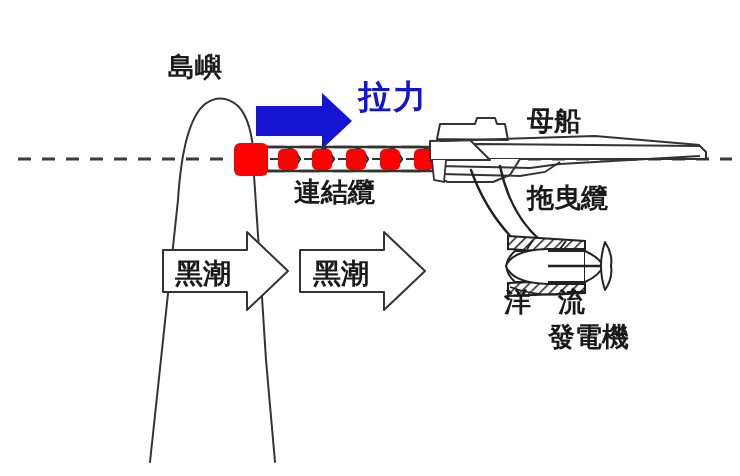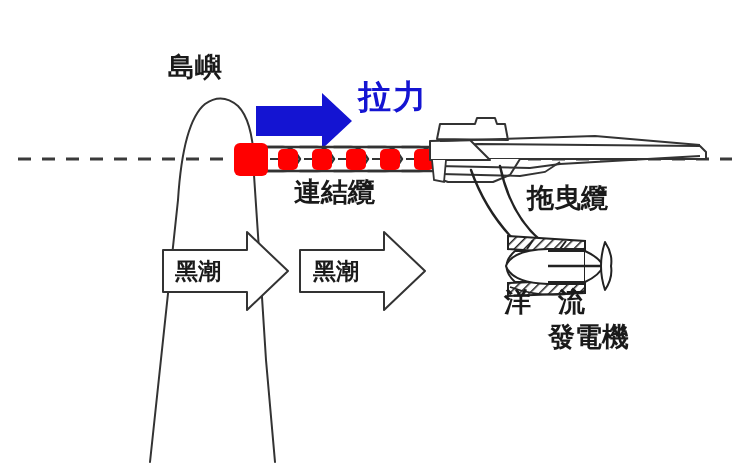--- a/index.html
+++ b/index.html
@@ -4,21 +4,21 @@
 <style>
   html,body{margin:0;padding:0;background:#ffffff;}
   body{width:740px;height:476px;overflow:hidden;
        font-family:"DejaVu Sans","Liberation Sans",sans-serif;}
   #stage{position:relative;width:740px;height:476px;background:#ffffff;}
   #stage svg{position:absolute;left:0;top:0;}
   .lbl{position:absolute;white-space:pre;line-height:1;
        font-family:"DejaVu Sans","Liberation Sans",sans-serif;}
   .lbl-blk{color:#1a1a1a;font-size:27px;font-weight:700;}
   .lbl-blue{color:#1414d2;font-size:33px;font-weight:700;letter-spacing:2px;}
-  .lbl-flow{color:#1a1a1a;font-size:23px;font-weight:700;}
+  .lbl-flow{color:#1a1a1a;font-size:28px;font-weight:700;}
 </style>
 </head>
 <body>
 
 <div id="stage">
 
   <svg width="740" height="476" viewBox="0 0 740 476">
 
     <path d="M 150 462 L 178 200 Q 183 122 205 104 Q 222 92 238 106
              Q 252 120 254 160 L 254 175 L 259 250 L 266 360 L 275 462" fill="#ffffff" stroke="#333333" stroke-width="2" stroke-linejoin="round" stroke-linecap="round"></path>
@@ -121,20 +121,21 @@
 
       <path d="M 510 287 Q 545 300 585 291" fill="none" stroke="#222222" stroke-width="1.8"></path>
     </g>
 
   </svg>
 
   <div class="lbl lbl-blk" style="left:168px; top:53px;">島嶼</div>
 
   <div class="lbl lbl-blue" style="left:358px; top:80px;">拉力</div>
 
+  <div class="lbl lbl-blk" style="left:527px; top:107px;">母船</div>
 
   <div class="lbl lbl-blk" style="left:294px; top:178px;">連結纜</div>
 
   <div class="lbl lbl-blk" style="left:527px; top:184px;">拖曳纜</div>
 
   <div class="lbl lbl-blk" style="left:504px; top:288px;">洋　流</div>
 
   <div class="lbl lbl-blk" style="left:524px; top:323px;margin-left:24px;">發電機</div>
 
   <div class="lbl lbl-flow" style="left:175px; top:260px;">黑潮</div>

